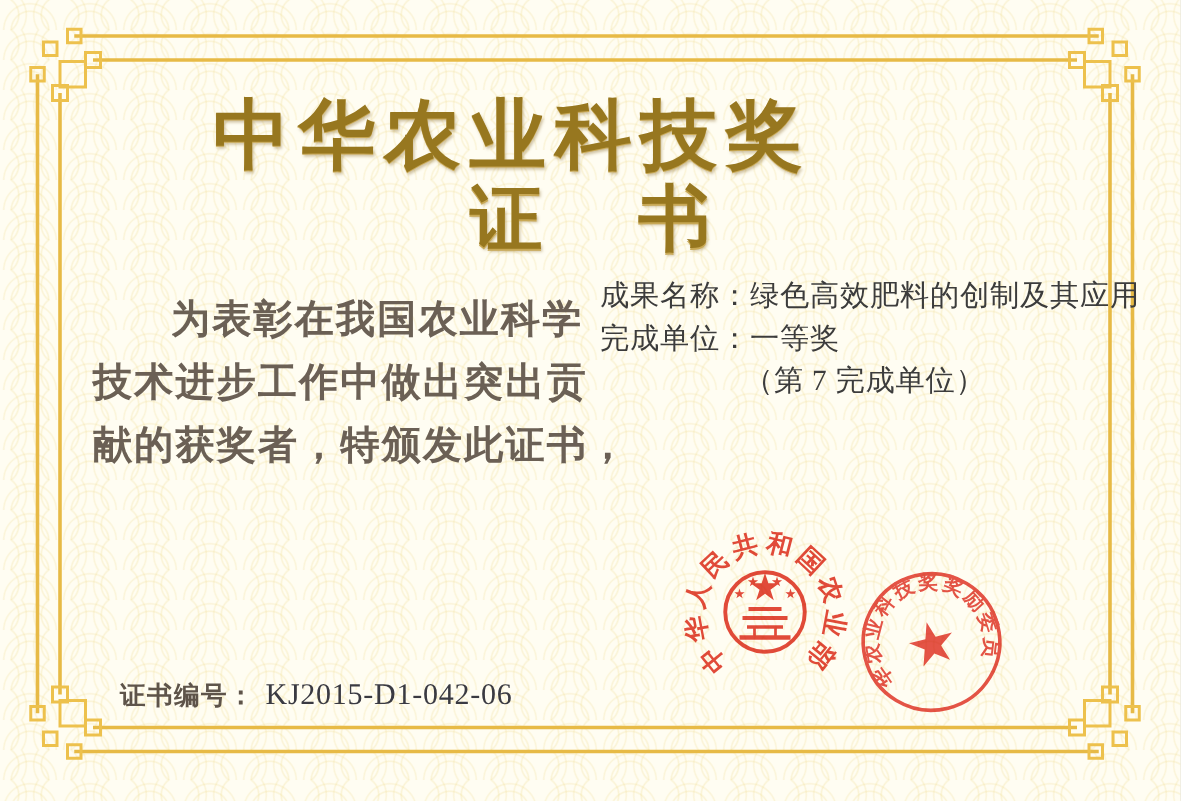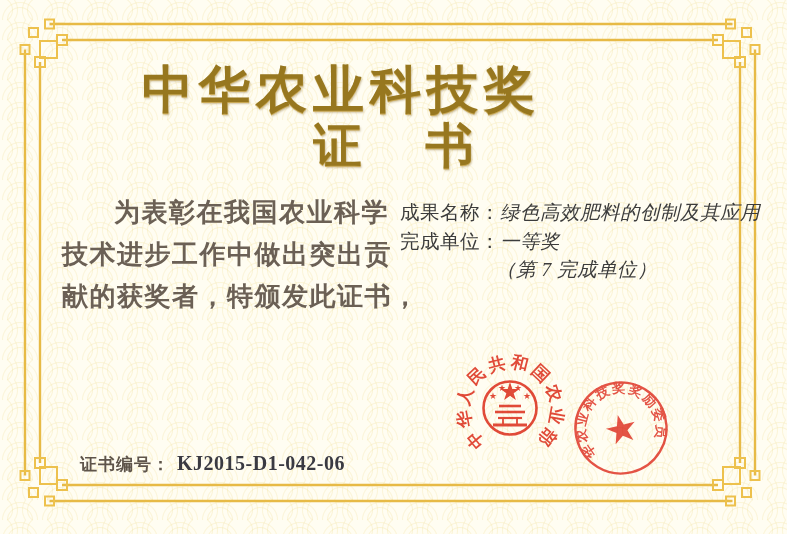--- a/index.html
+++ b/index.html
@@ -35,34 +35,34 @@
   }
   .body-par{
     position:absolute;left:62px;top:192px;width:330px;
     font-size:26px;font-weight:600;letter-spacing:1.5px;
     line-height:42px;color:#6b6055;
   }
   .body-line{white-space:nowrap;}
   .body-line.indent{text-indent:52px;}
 
   .fields{
-    position:absolute;left:400px;top:199px;width:360px;
+    position:absolute;left:400px;top:184px;width:360px;
     font-size:19.5px;line-height:28.5px;color:#3c3c3c;letter-spacing:.5px;
   }
   .field-row{display:flex;white-space:nowrap;}
   .field-label{display:inline-block;min-width:88px;}
-  .field-value{display:inline-block;font-style:italic;}
+  .field-value{display:inline-block;}
   .field-row.sub .field-value{padding-left:8px;}
 
   .cert-no{
     position:absolute;left:80px;top:452px;
     font-size:17px;color:#5e544a;font-weight:600;letter-spacing:1px;
   }
   .cert-no .num{
-    font-size:20px;color:#3a3a42;font-weight:700;letter-spacing:.5px;padding-left:7px;
+    font-size:20px;color:#3a3a42;font-weight:400;letter-spacing:.5px;padding-left:7px;
   }
   .issue-date{
     position:absolute;left:487px;top:450px;
     font-size:21px;color:#3b3b3b;letter-spacing:2.5px;
   }
 </style>
 </head>
 <body>
 
 <div class="stage">

